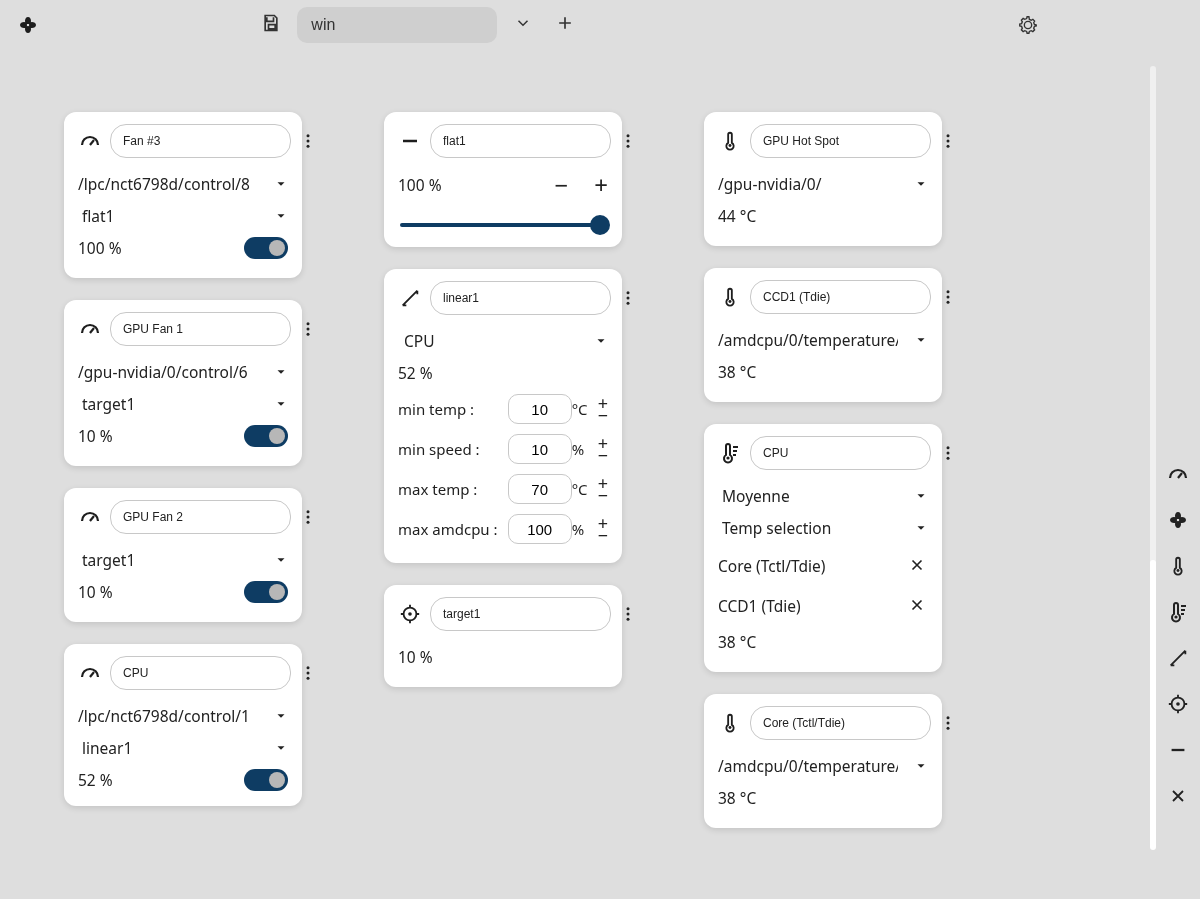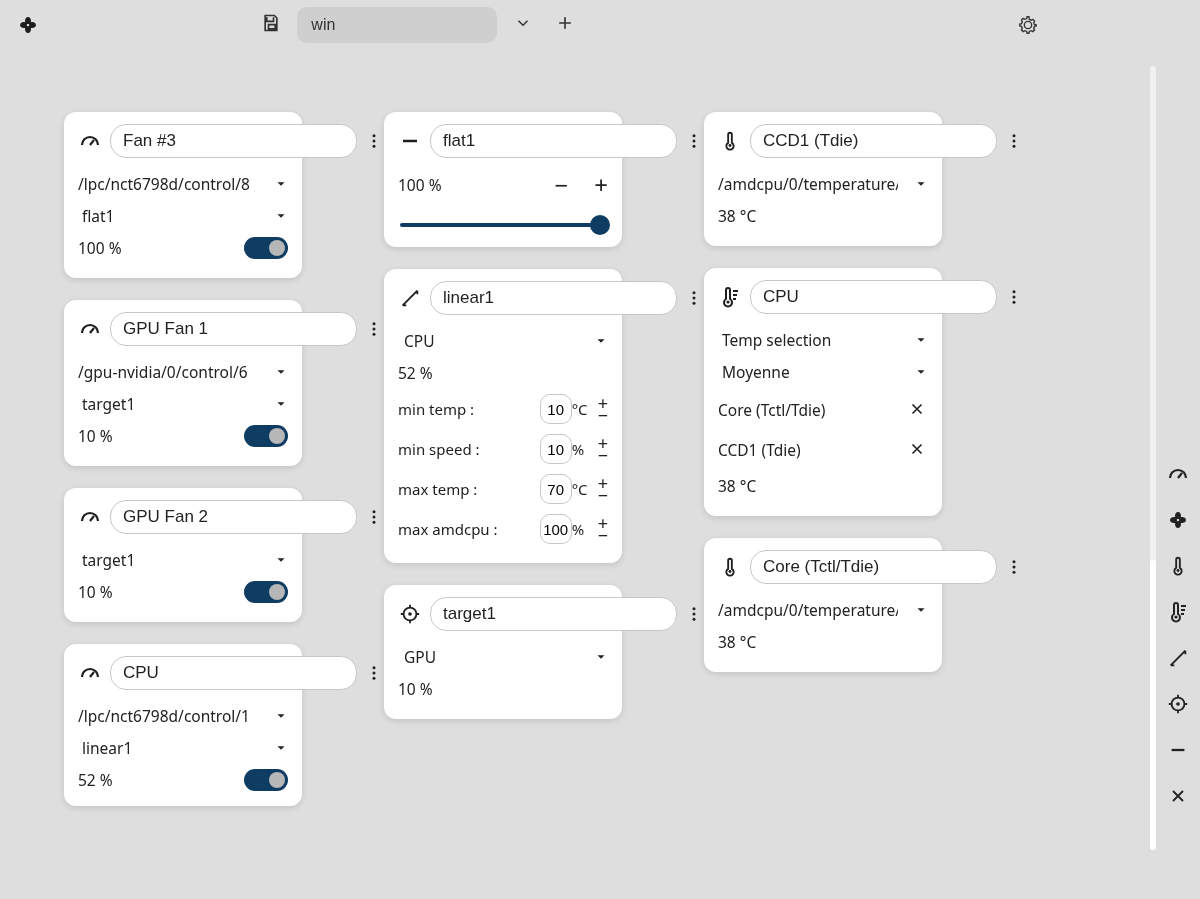--- a/index.html
+++ b/index.html
@@ -54,21 +54,21 @@
     width:238px;
     background:var(--card);
     border-radius:var(--radius);
     box-shadow:var(--shadow);
     padding:12px 14px 14px 14px;
   }
   .card-head{display:flex;align-items:center;gap:8px;margin-bottom:10px;}
   .card-head .title-input{
     flex:1;height:34px;
     border:1px solid var(--border);border-radius:16px;
-    padding:0 12px;font-size:17px;background:#fff;
+    padding:0 12px;font-size:12px;background:#fff;
     outline:none;color:#222;
   }
   .card-head .type-icon{width:24px;height:24px;flex:none;display:flex;align-items:center;justify-content:center;}
   .menu-dots{
     width:20px;height:28px;display:flex;align-items:center;justify-content:center;
     cursor:pointer;color:#222;
   }
   .row{display:flex;align-items:center;justify-content:space-between;min-height:32px;font-size:15.5px;color:#222;}
   .row.sel{cursor:pointer;}
   .caret{width:14px;height:14px;}
@@ -85,21 +85,21 @@
   .flat .slider-track{
     position:relative;height:4px;background:var(--accent);border-radius:2px;margin:22px 2px 6px 2px;
   }
   .flat .slider-thumb{
     position:absolute;right:-4px;top:-8px;width:20px;height:20px;border-radius:50%;
     background:var(--accent);
   }
   .step-btns{display:flex;flex-direction:column;align-items:center;gap:2px;color:#222;}
   .step-btns span{line-height:10px;font-size:18px;cursor:pointer;user-select:none;}
   .mini-input{
-    width:32px;height:30px;border:1px solid var(--border);border-radius:10px;
+    width:64px;height:30px;border:1px solid var(--border);border-radius:10px;
     text-align:center;font-size:15px;outline:none;background:#fff;
   }
   .lin-row{display:flex;align-items:center;min-height:40px;}
   .lin-row .lbl{flex:1;white-space:nowrap;}
   .lin-row .unit{width:26px;text-align:left;}
   .x-btn{width:20px;height:20px;cursor:pointer;}
   
   .sidebar{
     position:absolute;right:8px;top:460px;
     display:flex;flex-direction:column;gap:18px;align-items:center;
@@ -429,41 +429,59 @@
               <use href="#i-target"></use>
             </svg>
           </span>
         <input class="title-input" value="target1" style="">
         <span class="menu-dots">
             <svg width="18" height="18" viewBox="0 0 24 24" fill="currentColor">
               <use href="#i-dots"></use>
             </svg>
           </span>
       </div>
-      <div class="row sel">
-          <span style="padding-left:6px">GPU</span>
-          <svg class="caret" viewBox="0 0 24 24">
-            <use href="#i-caret"></use>
-          </svg>
-        </div>
       <div class="row">
           <span>10 %</span>
         </div>
     </div>
   </div>
 
   <div class="col">
-
     <div class="card">
       <div class="card-head">
         <span class="type-icon">
             <svg width="22" height="22" viewBox="0 0 24 24">
               <use href="#i-therm"></use>
             </svg>
           </span>
+        <input class="title-input" value="GPU Hot Spot" style="">
+        <span class="menu-dots">
+            <svg width="18" height="18" viewBox="0 0 24 24" fill="currentColor">
+              <use href="#i-dots"></use>
+            </svg>
+          </span>
+      </div>
+      <div class="row sel">
+          <span>/gpu-nvidia/0/</span>
+          <svg class="caret" viewBox="0 0 24 24">
+            <use href="#i-caret"></use>
+          </svg>
+        </div>
+      <div class="row">
+          <span>44 °C</span>
+        </div>
+    </div>
+
+    <div class="card">
+      <div class="card-head">
+        <span class="type-icon">
+            <svg width="22" height="22" viewBox="0 0 24 24">
+              <use href="#i-therm"></use>
+            </svg>
+          </span>
         <input class="title-input" value="CCD1 (Tdie)" style="">
         <span class="menu-dots">
             <svg width="18" height="18" viewBox="0 0 24 24" fill="currentColor">
               <use href="#i-dots"></use>
             </svg>
           </span>
       </div>
       <div class="row sel">
           <span style="width:180px;overflow:hidden;text-overflow:clip;white-space:nowrap">/amdcpu/0/temperature/4</span>
           <svg class="caret" viewBox="0 0 24 24">
@@ -483,27 +501,27 @@
             </svg>
           </span>
         <input class="title-input" value="CPU" style="">
         <span class="menu-dots">
             <svg width="18" height="18" viewBox="0 0 24 24" fill="currentColor">
               <use href="#i-dots"></use>
             </svg>
           </span>
       </div>
       <div class="row sel">
+          <span style="padding-left:4px">Moyenne</span>
+          <svg class="caret" viewBox="0 0 24 24">
+            <use href="#i-caret"></use>
+          </svg>
+        </div>
+      <div class="row sel">
           <span style="padding-left:4px">Temp selection</span>
-          <svg class="caret" viewBox="0 0 24 24">
-            <use href="#i-caret"></use>
-          </svg>
-        </div>
-      <div class="row sel">
-          <span style="padding-left:4px">Moyenne</span>
           <svg class="caret" viewBox="0 0 24 24">
             <use href="#i-caret"></use>
           </svg>
         </div>
       <div class="row" style="margin-top:6px">
           <span>Core (Tctl/Tdie)</span>
           <span class="x-btn">
             <svg width="18" height="18" viewBox="0 0 24 24">
               <use href="#i-x"></use>
             </svg>

